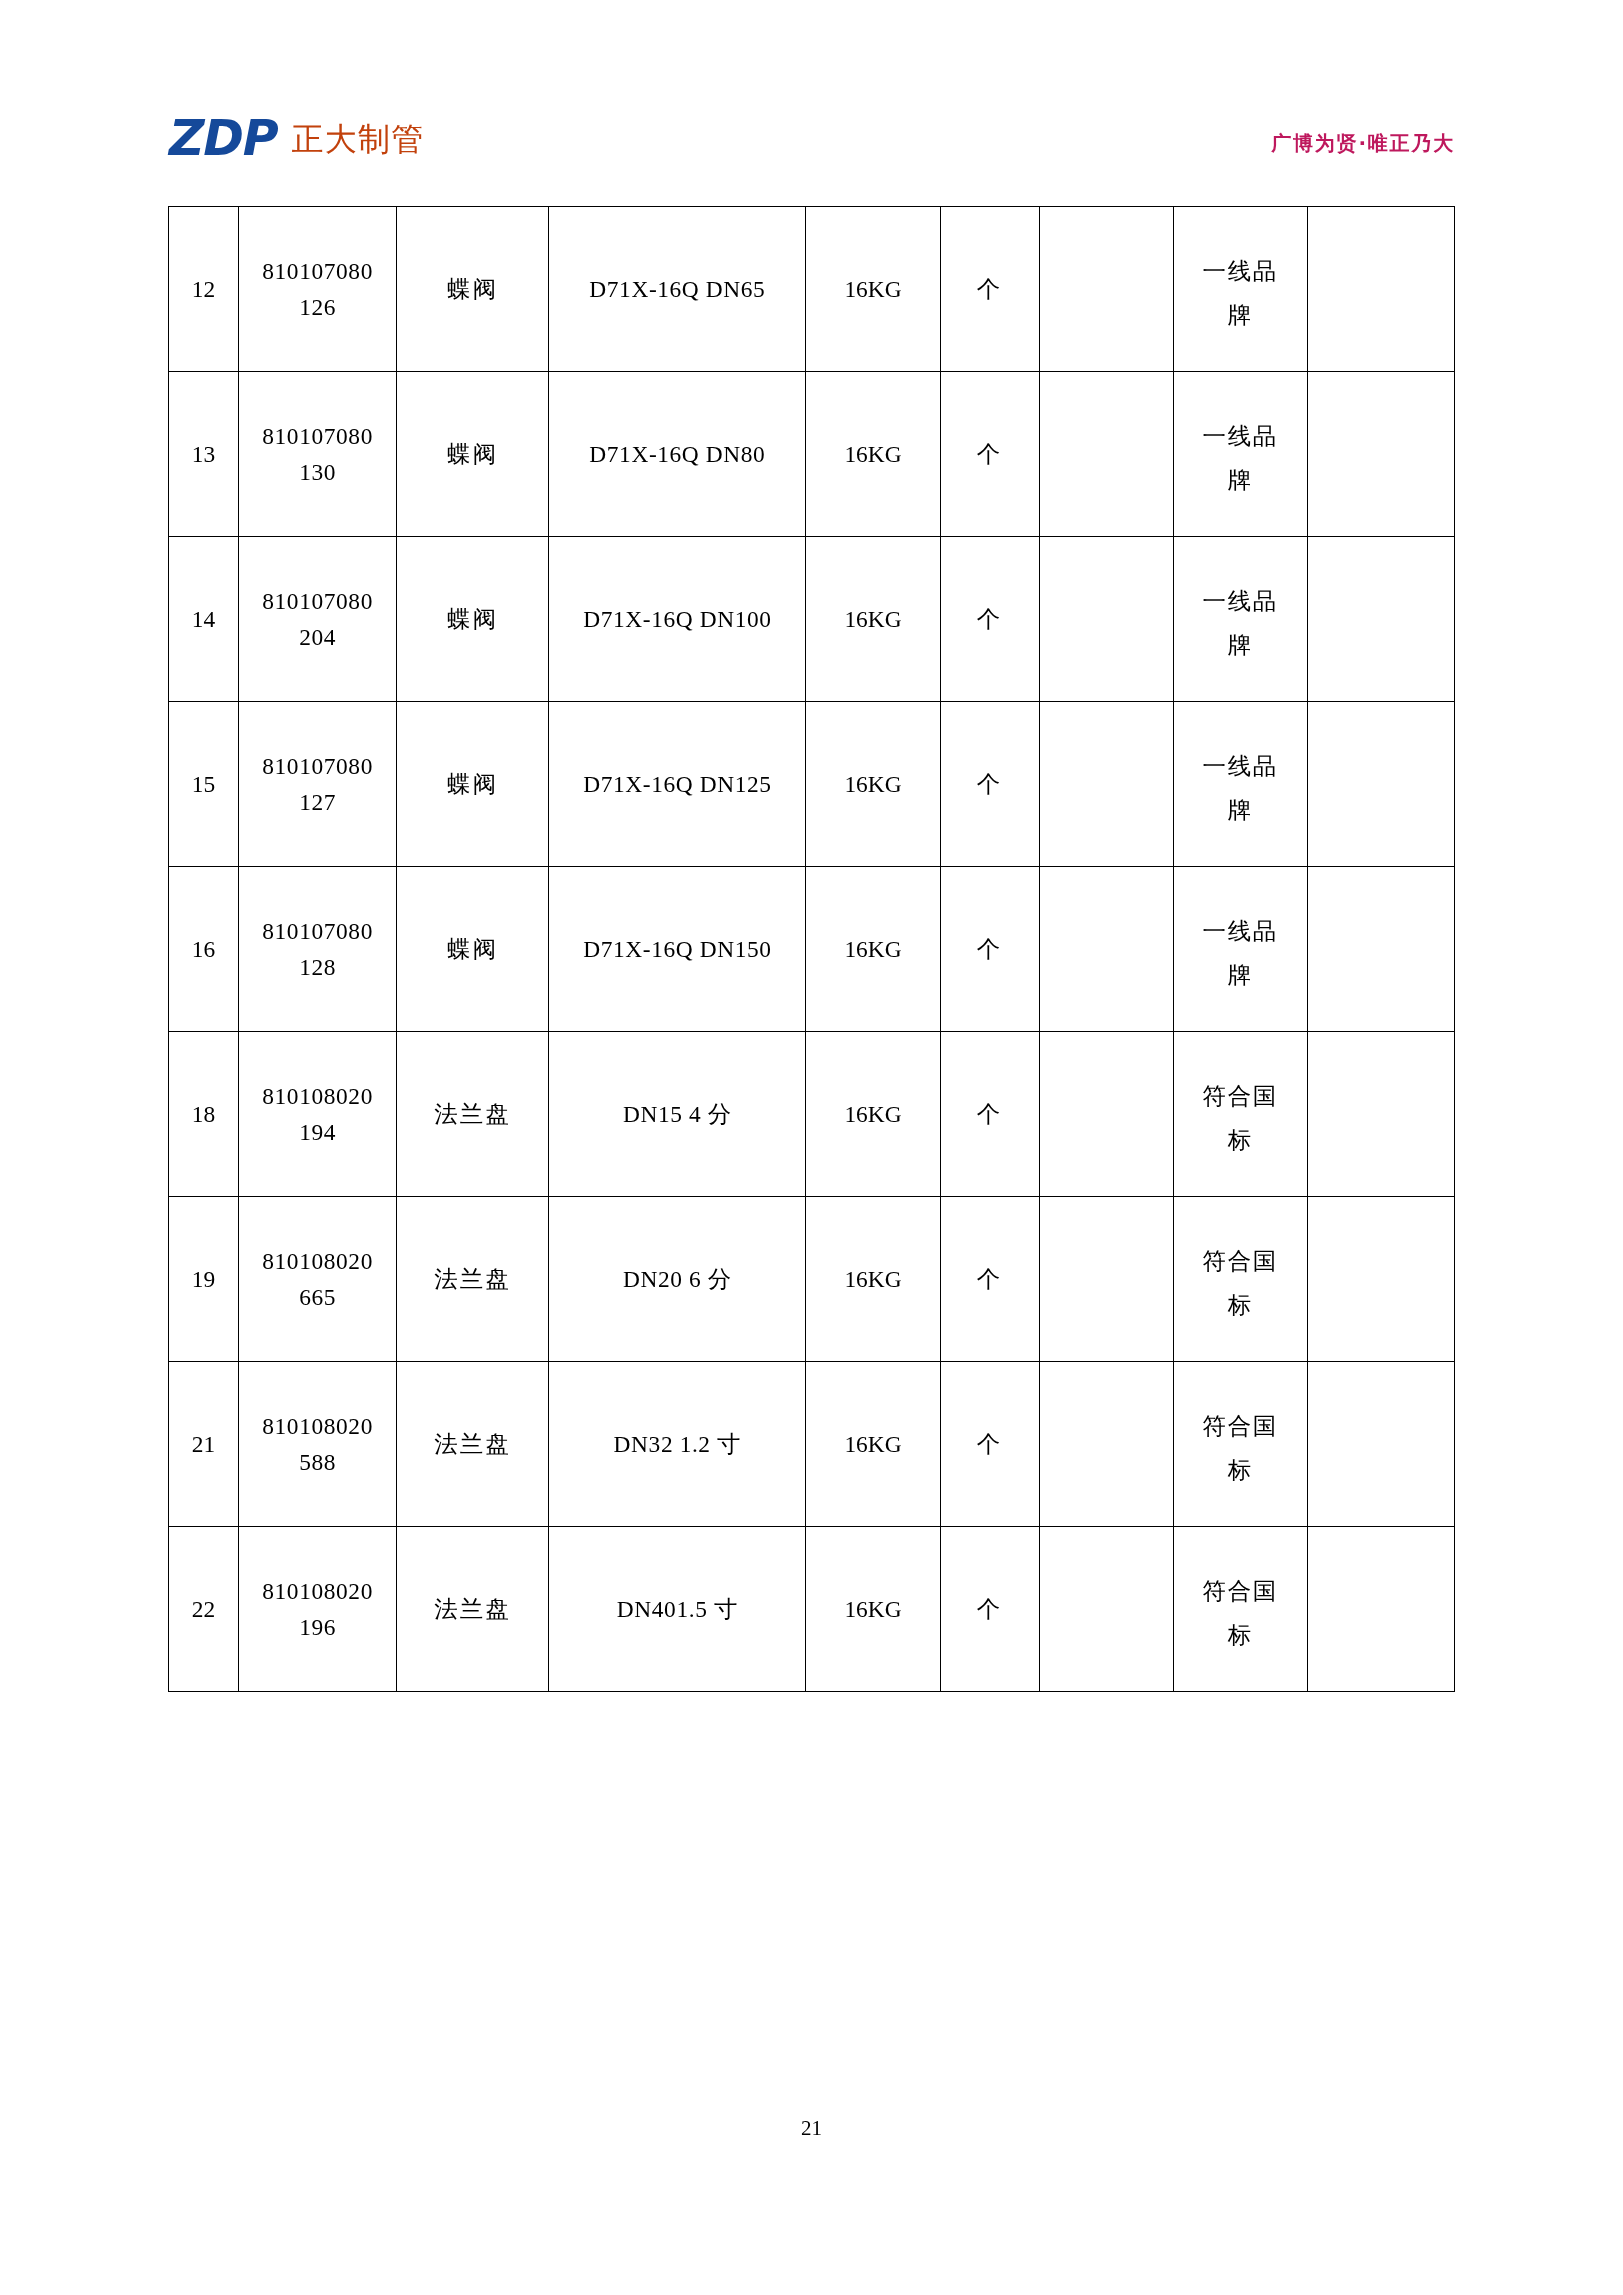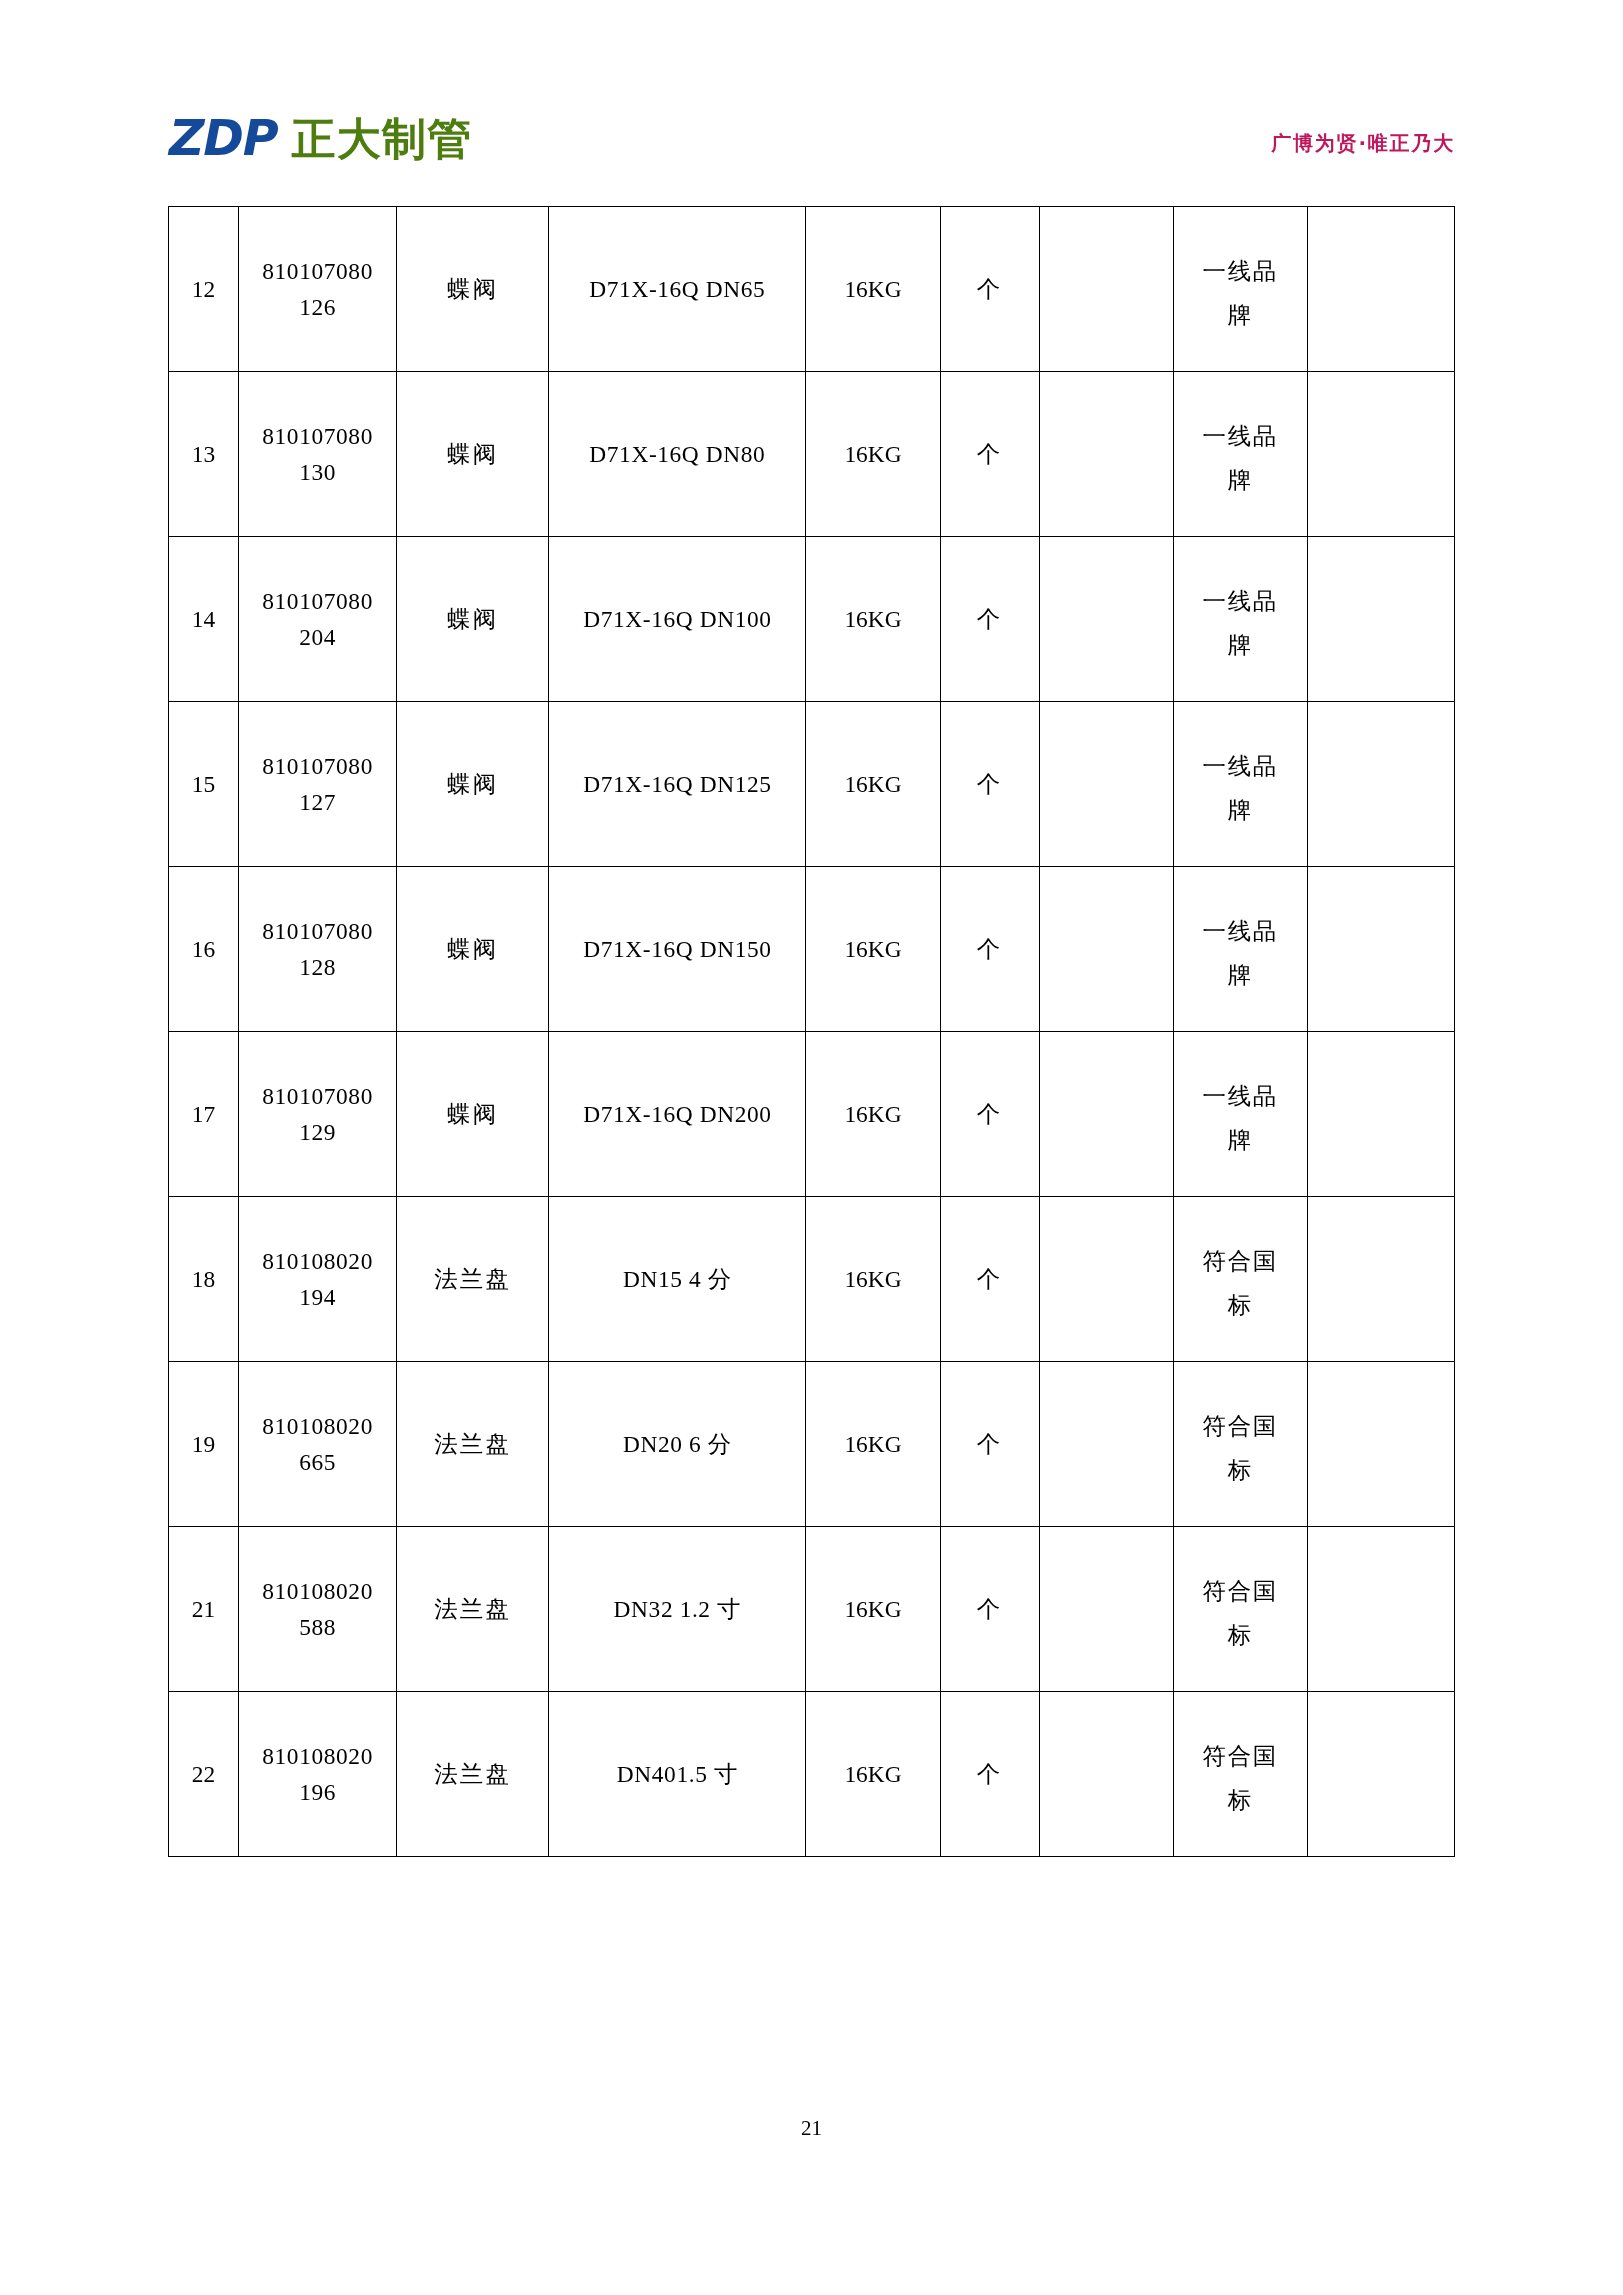--- a/index.html
+++ b/index.html
@@ -41,23 +41,23 @@
     font-family: "DejaVu Sans", sans-serif;
     font-weight: 700;
     font-style: italic;
     font-size: 49px;
     letter-spacing: -1.2px;
     color: #15499a;
     line-height: 1;
   }
   .logo-text {
     font-family: "DejaVu Sans", sans-serif;
-    font-weight: 700;
-    font-size: 44px;
-    color: #4d7c0f;
+    font-weight: 400;
+    font-size: 32px;
+    color: #c2410c;
     margin-left: 14px;
     letter-spacing: 1.2px;
     line-height: 1;
   }
   .slogan {
     position: absolute;
     right: 0;
     top: 16.4px;
     font-family: "DejaVu Sans", sans-serif;
     font-weight: 700;
@@ -245,37 +245,20 @@
         <td>16KG</td>
         <td class="cjk">个</td>
         <td></td>
         <td class="remark-cell">
           <span>一线品</span>
           <span>牌</span>
         </td>
         <td></td>
       </tr>
 
-      <tr>
-        <td>17</td>
-        <td class="code-cell">
-          <span class="code-line1">810107080</span>
-          <span class="code-line2">129</span>
-        </td>
-        <td class="cjk">蝶阀</td>
-        <td class="mono-spec">D71X-16Q DN200</td>
-        <td>16KG</td>
-        <td class="cjk">个</td>
-        <td></td>
-        <td class="remark-cell">
-          <span>一线品</span>
-          <span>牌</span>
-        </td>
-        <td></td>
-      </tr>
 
       <tr>
         <td>18</td>
         <td class="code-cell">
           <span class="code-line1">810108020</span>
           <span class="code-line2">194</span>
         </td>
         <td class="cjk">法兰盘</td>
         <td class="mono-spec">DN15 4 分</td>
         <td>16KG</td>

